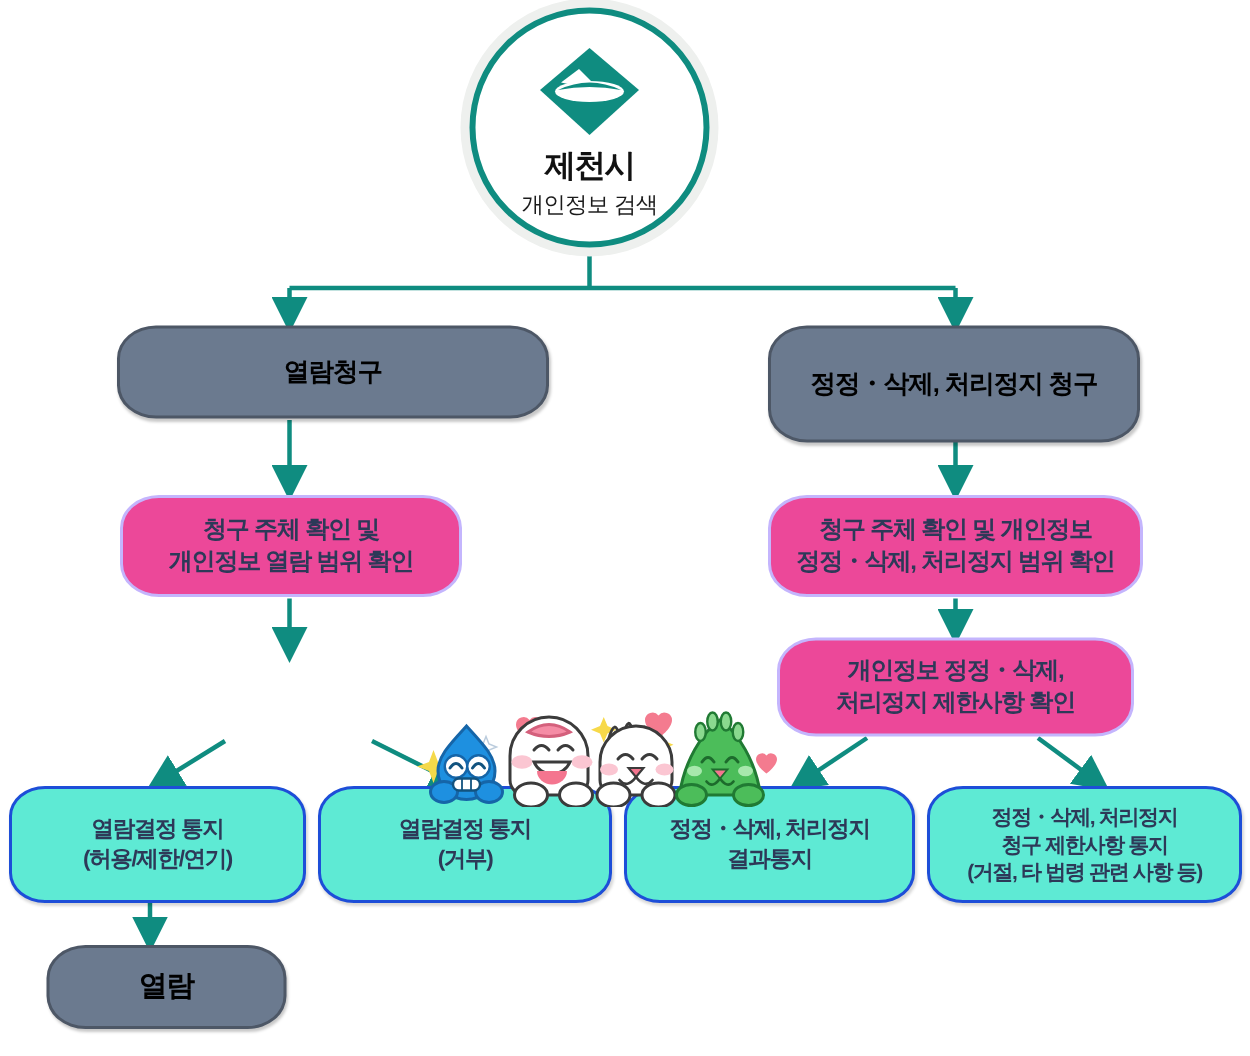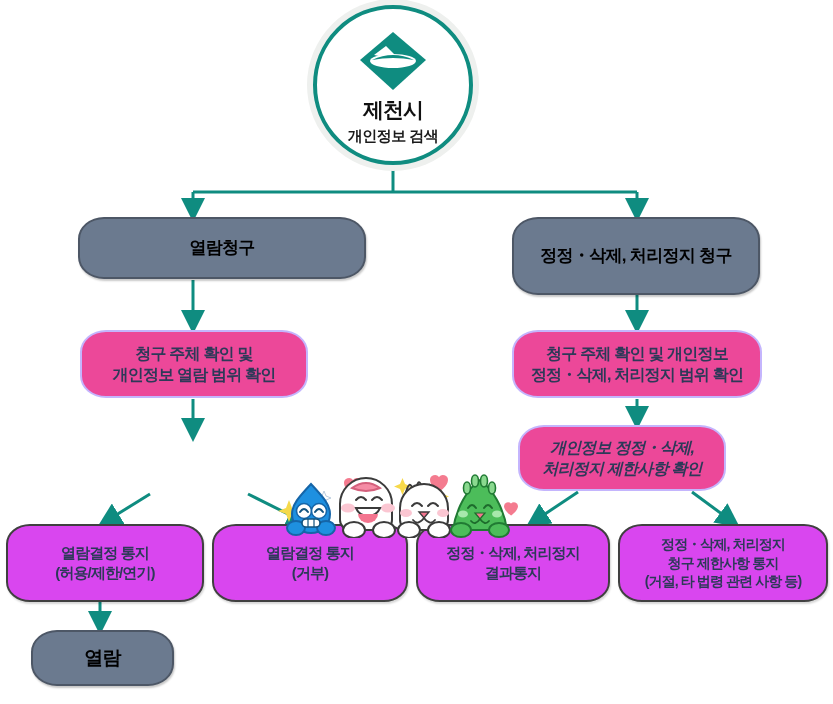--- a/index.html
+++ b/index.html
@@ -22,21 +22,21 @@
     background:#ffffff;
     border:4px solid #0f8c80;
     box-shadow:0 0 0 6px #eef0ee;
     flex-direction:column;
   }
   .root .mark{width:74px;height:64px;margin-top:6px;}
   .root .city{
     font-size:21px;font-weight:bold;color:#111111;letter-spacing:-1px;margin-top:2px;
   }
   .root .sub{
-    font-size:15px;font-weight:bold;color:#1b1b1b;letter-spacing:-0.5px;margin-top:3px;
+    font-size:15px;font-weight:normal;color:#1b1b1b;letter-spacing:-0.5px;margin-top:3px;
   }
 
   
   .slate{
     background:#6b7a8f;
     color:#000000;
     border:2px solid #4d5766;
     border-radius:26px / 22px;
     font-size:17px;font-weight:bold;letter-spacing:-0.7px;
     box-shadow:1px 2px 2px rgba(0,0,0,.22);
@@ -44,42 +44,42 @@
   
   .white{
     background:#ec4899;
     color:#2d3958;
     border:2px solid #c4b5fd;
     border-radius:26px / 22px;
     font-size:16px;font-weight:bold;letter-spacing:-0.8px;
   }
   
   .lightbox{
-    background:#d946ef;
+    background:#5eead4;
     color:#2d3958;
-    border:2px solid #404040;
+    border:2px solid #1d4ed8;
     border-radius:24px / 20px;
     font-size:15px;font-weight:bold;letter-spacing:-0.9px;
     box-shadow:1px 2px 2px rgba(0,0,0,.16);
   }
   .lightbox.small{font-size:14px;}
 
   
   #box-view-request{left:78px;top:217px;width:288px;height:62px;}
   #box-correct-request{left:512px;top:217px;width:248px;height:78px;}
   #box-view-verify{left:80px;top:330px;width:228px;height:68px;}
   #box-correct-verify{left:512px;top:330px;width:250px;height:68px;}
   #box-view-limit{left:72px;top:437px;width:244px;height:56px;}
-  #box-correct-limit{left:518px;top:425px;width:208px;height:66px;font-style:italic;}
+  #box-correct-limit{left:518px;top:425px;width:238px;height:66px;}
 
   #box-notice-allow{left:6px;top:524px;width:198px;height:78px;}
   #box-notice-deny{left:212px;top:524px;width:196px;height:78px;}
   #box-result-notice{left:416px;top:524px;width:194px;height:78px;}
   #box-limit-notice{left:618px;top:524px;width:210px;height:78px;}
-  #box-final-view{left:31px;top:630px;width:143px;height:56px;
+  #box-final-view{left:31px;top:630px;width:160px;height:56px;
     font-size:19px;}
 
   
   .mascot{position:absolute;}
 </style>
 </head>
 <body>
 
 <div id="stage">
 

